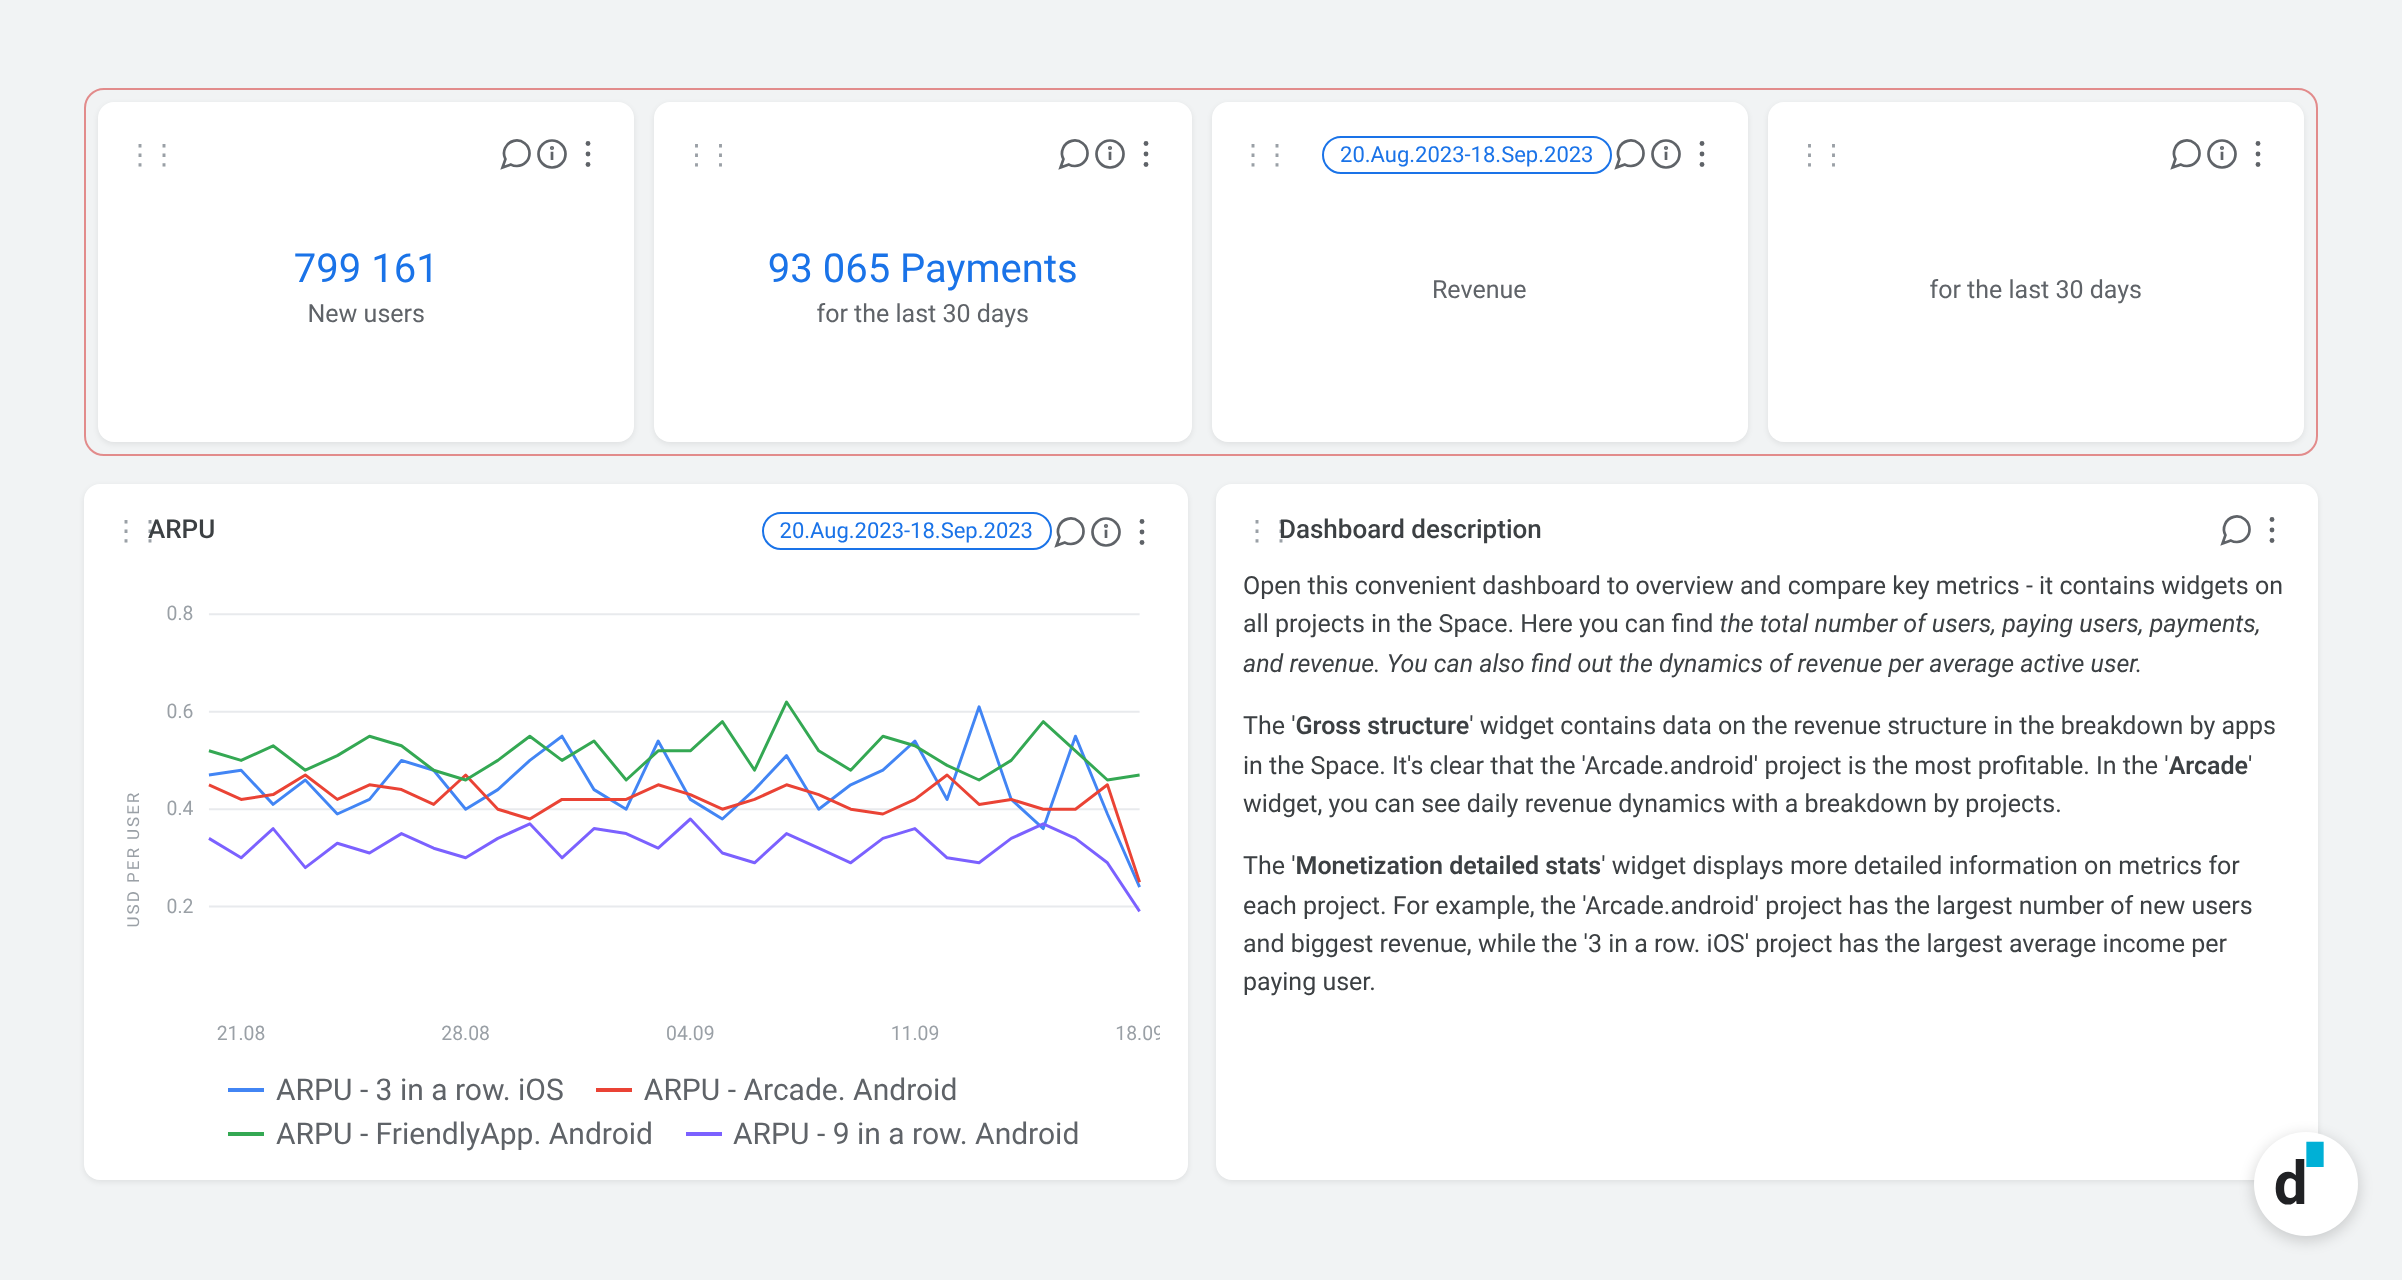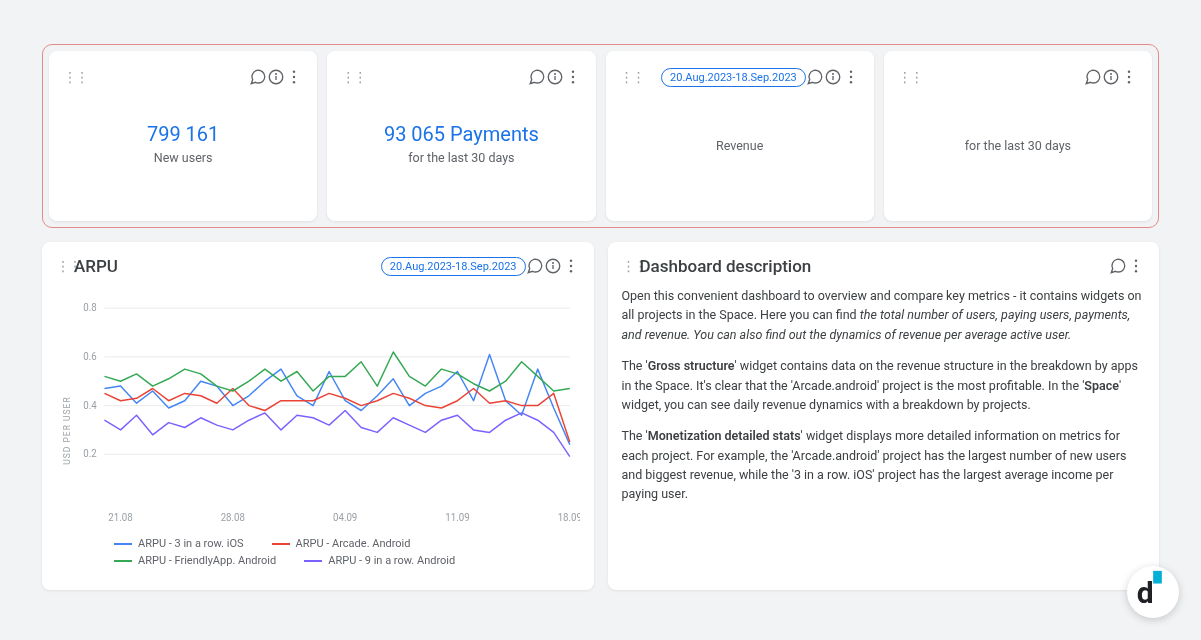--- a/index.html
+++ b/index.html
@@ -99,21 +99,21 @@
   }
   .panel-header {
     display: flex;
     align-items: center;
     justify-content: space-between;
     gap: 8px;
     margin-bottom: 10px;
   }
   .panel-title {
     color: #3c4043;
-    font-size: 17px;
+    font-size: 13px;
     font-weight: 500;
   }
   .desc-body {
     font-size: 12.5px;
     color: #3c4043;
     line-height: 1.55;
   }
   .desc-body p { margin-bottom: 12px; }
   .desc-body em { font-style: italic; }
   .desc-body b { font-weight: 600; }
@@ -124,22 +124,22 @@
     width: 100%;
     height: 245px;
   }
   .chart-svg { width: 100%; height: 100%; }
   .axis-tick { font-size: 10px; fill: #9aa0a6; }
   .y-title { font-size: 8.5px; fill: #9aa0a6; letter-spacing: 1px; }
   .grid-line { stroke: #e8eaed; stroke-width: 1; }
   .legend {
     display: flex;
     flex-wrap: wrap;
-    gap: 4px 28px;
-    font-size: 11px;
+    gap: 4px 16px;
+    font-size: 15px;
     color: #5f6368;
     padding-left: 58px;
     margin-top: 6px;
     align-items: center;
   }
   .legend-item { display: flex; align-items: center; gap: 6px; }
   .legend-swatch { width: 18px; height: 2px; }
 
   
   .brand-badge {
@@ -389,21 +389,21 @@
               <circle cx="12" cy="19" r="1.6"></circle>
             </svg>
           </span>
       </div>
     </div>
     <div class="desc-body">
       <p>
         <span>Open this convenient dashboard to overview and compare key metrics - it contains widgets on all projects in the Space. Here you can find </span><em>the total number of users, paying users, payments, and revenue. You can also find out the dynamics of revenue per average active user.</em>
       </p>
       <p>
-        <span>The '</span><b>Gross structure</b><span>' widget contains data on the revenue structure in the breakdown by apps in the Space. It's clear that the 'Arcade.android' project is the most profitable. In the '</span><b>Space</b><span>' widget, you can see daily revenue dynamics with a breakdown by projects.</span>
+        <span>The '</span><b>Gross structure</b><span>' widget contains data on the revenue structure in the breakdown by apps in the Space. It's clear that the 'Arcade.android' project is the most profitable. In the '</span><b>Arcade</b><span>' widget, you can see daily revenue dynamics with a breakdown by projects.</span>
       </p>
       <p>
         <span>The '</span><b>Monetization detailed stats</b><span>' widget displays more detailed information on metrics for each project. For example, the 'Arcade.android' project has the largest number of new users and biggest revenue, while the '3 in a row. iOS' project has the largest average income per paying user.</span>
       </p>
     </div>
   </div>
 </div>
 
 <div class="brand-badge">
   <span>d</span>

